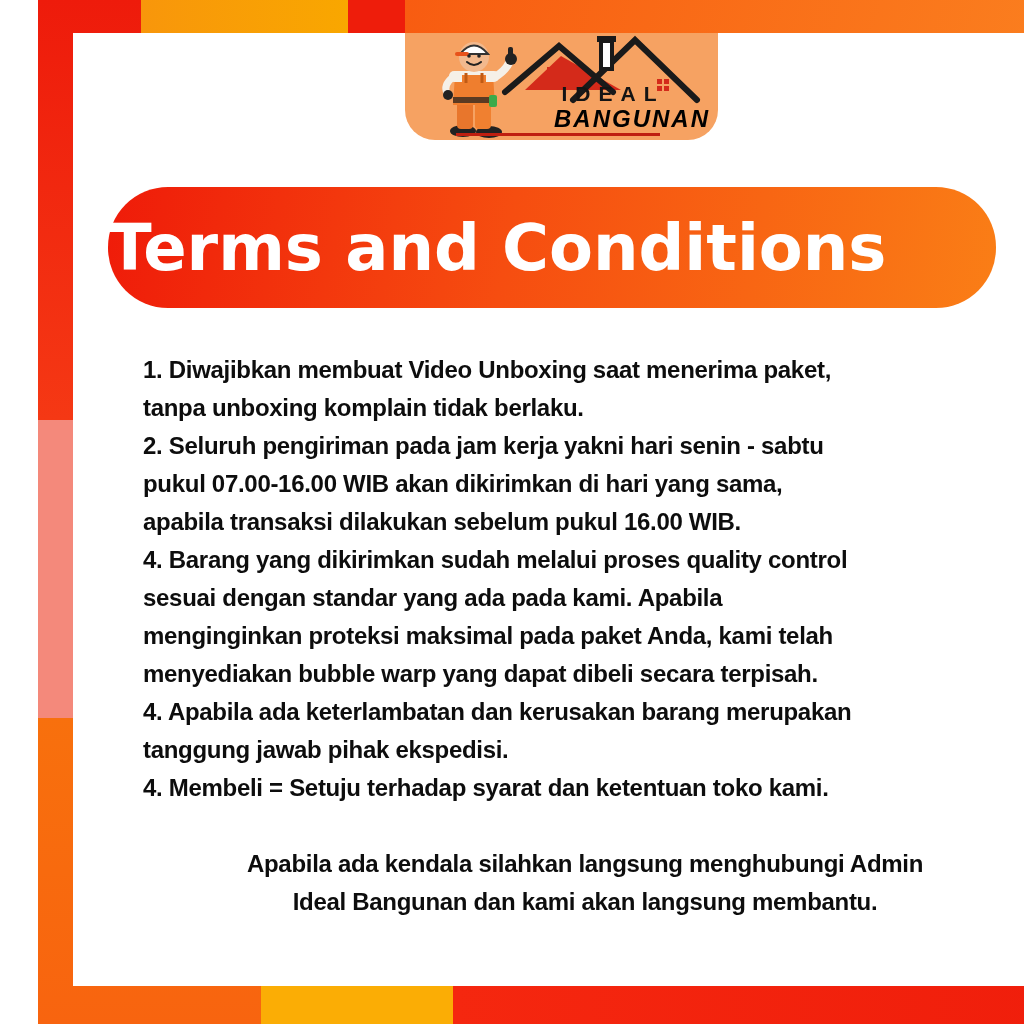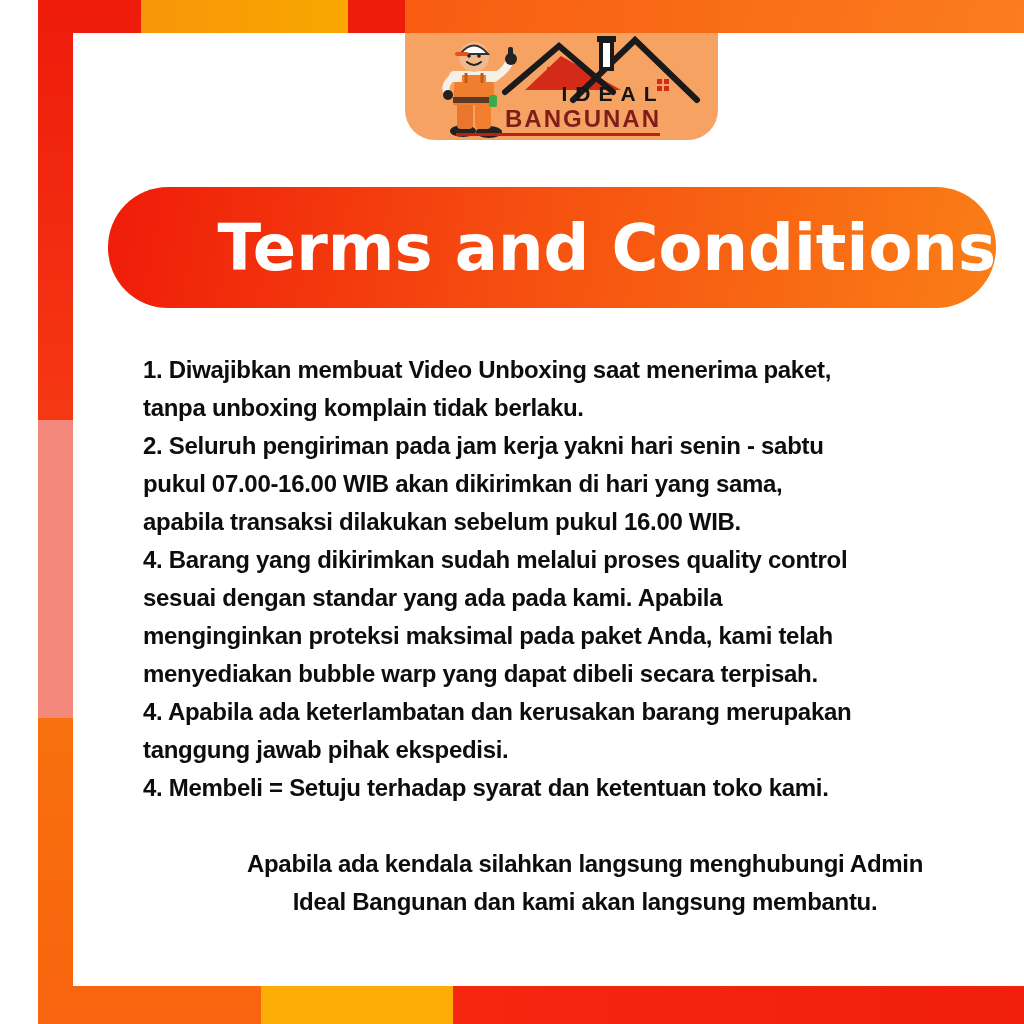--- a/index.html
+++ b/index.html
@@ -30,34 +30,35 @@
     position:absolute;left:332px;top:0;width:313px;height:107px;
     background:#f6a262;border-radius:0 0 30px 30px;
   }
   .logo-art{position:absolute;left:0;top:0;width:313px;height:107px;}
   .logo-text-1{
     position:absolute;left:118px;top:49px;width:180px;text-align:center;
     font-weight:bold;font-size:21px;letter-spacing:8px;color:#141414;
     font-family:"Liberation Sans",sans-serif;
   }
   .logo-text-2{
-    position:absolute;left:100px;top:72px;width:205px;text-align:left;
-    font-weight:bold;font-size:24px;letter-spacing:2px;color:#7f1d1d;
+    position:absolute;left:100px;top:72px;width:205px;text-align:right;
+    font-weight:bold;font-size:24px;letter-spacing:2px;color:#000000;
     font-family:"Liberation Sans",sans-serif;
+    font-style:italic;
   }
   .logo-underline{
     position:absolute;left:51px;top:100px;width:204px;height:3px;background:#bf1f10;
   }
 
   
   .banner{
     position:absolute;left:35px;top:154px;width:888px;height:121px;
     border-radius:60px;
     background:linear-gradient(100deg,#ef1b09 0%,#f64d10 45%,#fa7e16 100%);
-    display:flex;align-items:center;justify-content:flex-end;
+    display:flex;align-items:center;justify-content:flex-start;
   }
   .banner-title{
     color:#ffffff;font-family:"DejaVu Sans","Liberation Sans",sans-serif;
     font-weight:bold;font-size:64px;letter-spacing:0px;white-space:pre;
   }
 
   
   .terms{
     position:absolute;left:70px;top:318px;width:884px;
     color:#0d0d0d;font-weight:bold;font-size:24px;line-height:38px;

